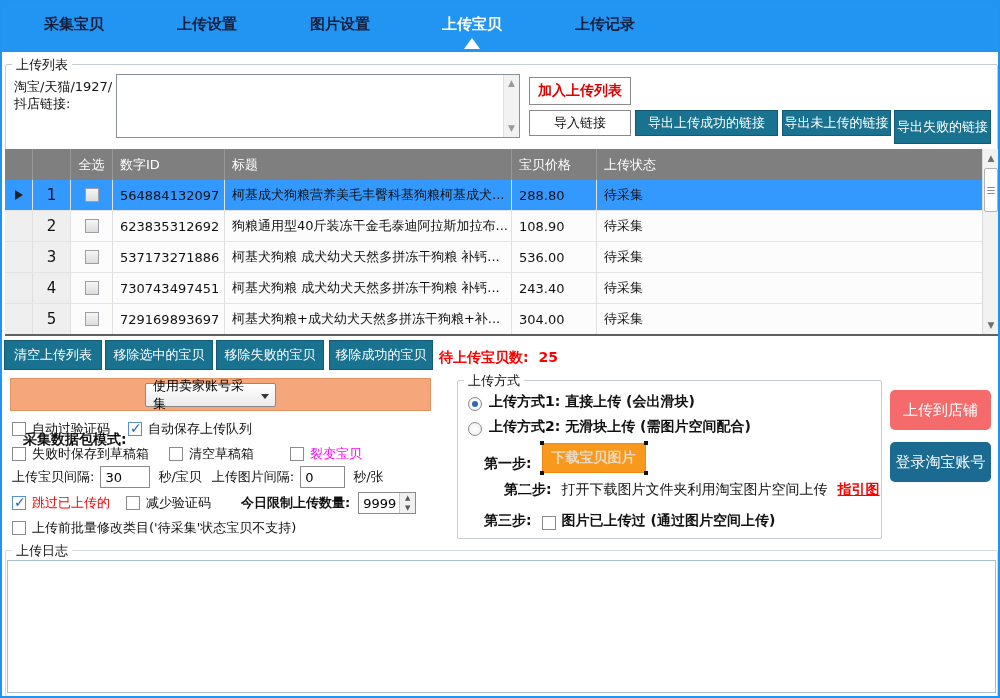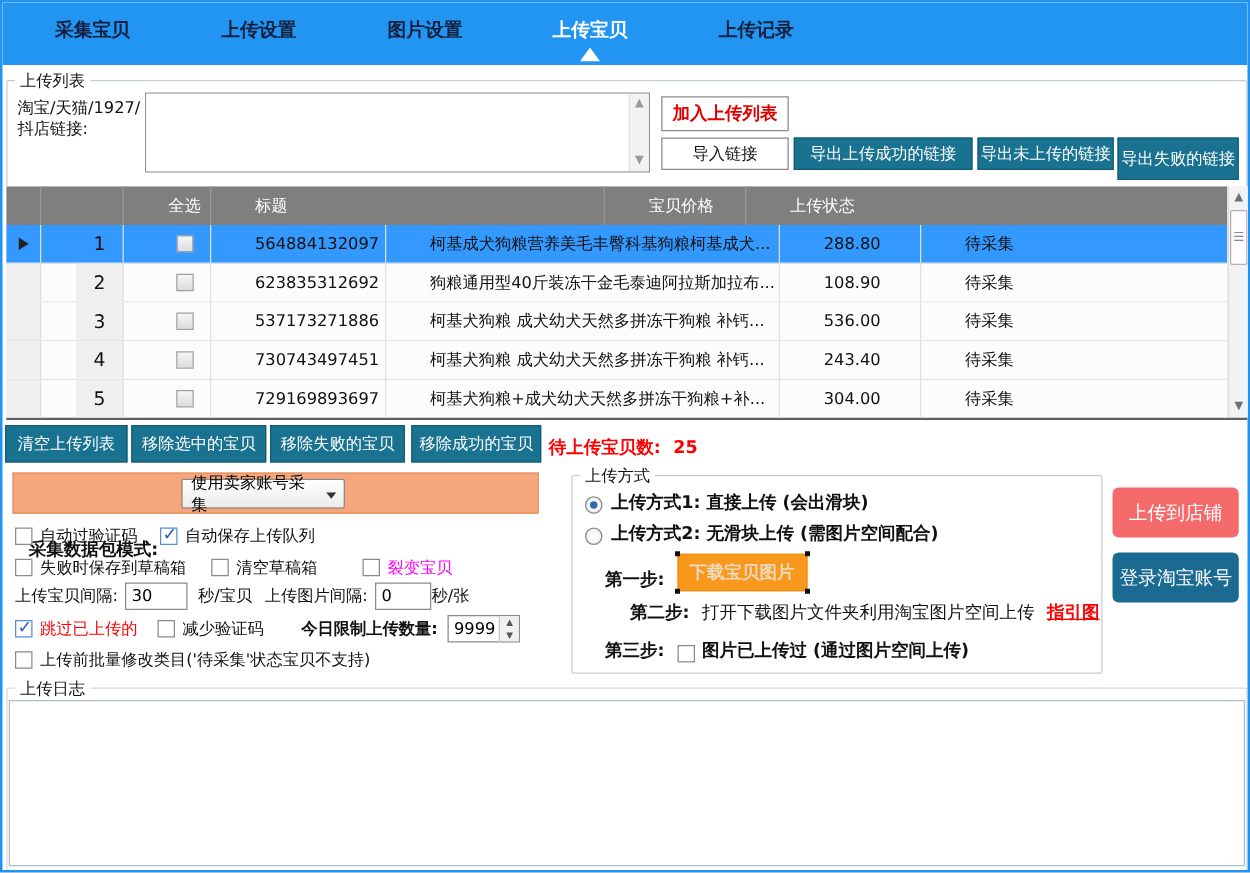--- a/index.html
+++ b/index.html
@@ -24,21 +24,21 @@
   .vsb .up, .vsb .dn { position:absolute; left:0; width:100%; height:15px; text-align:center; font-size:9px; color:#9a9a9a; line-height:15px; cursor:pointer; }
   .vsb .up { top:1px; } .vsb .dn { bottom:1px; }
 
   .btn { position:absolute; display:flex; align-items:center; justify-content:center; font-size:13px; cursor:pointer; white-space:nowrap; }
   .btn-white { background:#fff; border:1px solid #8a8a8a; color:#111; }
   .btn-teal { background:#1A7291; border:1px solid #135B75; color:#fff; }
 
   
   #grid { position:absolute; left:3px; top:147px; width:994px; height:187px; background:#fff; border-bottom:2px solid #606060; font-size:13px; }
   .gbody { position:absolute; left:0; top:0; right:17px; bottom:0; overflow:hidden; }
-  .grow, .ghead { display:flex; height:31px;gap:28px; }
+  .grow, .ghead { display:flex; height:31px; }
   .ghead { background:#7f7f7f; color:#fff; }
   .gcell { display:flex; align-items:center; padding:0 7px; overflow:hidden; white-space:nowrap; border-right:1px solid #b5b5b5; }
   .ghead .gcell { border-right:1px solid #989898; }
   .grow { border-bottom:1px solid #e4e4e4; background:#fcfcfc; color:#111; }
   .grow .gcell { border-right:1px solid #e0e0e0; }
   .c-sel { width:28px; justify-content:center; }
   .c-num { width:38px; justify-content:center; font-size:15px; }
   .c-chk { width:42px; justify-content:center; }
   .c-id  { width:112px; }
   .c-title { width:287px; }
@@ -132,20 +132,21 @@
   <div class="btn btn-teal" style="left:633px; top:108px; width:143px; height:26px;">导出上传成功的链接</div>
   <div class="btn btn-teal" style="left:780px; top:108px; width:109px; height:26px;">导出未上传的链接</div>
   <div class="btn btn-teal" style="left:892px; top:108px; width:97px; height:34px;">导出失败的链接</div>
 
   <div id="grid">
     <div class="gbody">
       <div class="ghead">
         <div class="gcell c-sel"></div>
         <div class="gcell c-num"></div>
         <div class="gcell c-chk">全选</div>
+        <div class="gcell c-id">数字ID</div>
         <div class="gcell c-title">标题</div>
         <div class="gcell c-price">宝贝价格</div>
         <div class="gcell c-status">上传状态</div>
       </div>
 
       <div class="grow selected">
         <div class="gcell c-sel">
             <span class="row-arrow show"></span>
           </div>
         <div class="gcell c-num">1</div>
@@ -244,21 +245,21 @@
     <span class="cb"></span>
     <span class="magenta">裂变宝贝</span>
   </div>
 
   <div class="frow" style="left:10px; top:464px;">
     <span style="margin-right:6px">上传宝贝间隔:</span>
     <input class="tin" style="width: 50px;" value="30">
     <span style="margin:0 10px 0 8px">秒/宝贝</span>
     <span style="margin-right:6px">上传图片间隔:</span>
     <input class="tin" style="width: 45px;" value="0">
-    <span style="">秒/张</span>
+    <span style="margin-left:8px">秒/张</span>
   </div>
 
   <div class="frow" style="left:10px; top:490px;">
     <span class="cb checked"></span>
     <span class="redtxt" style="margin-right:16px">跳过已上传的</span>
     <span class="cb"></span>
     <span style="margin-right:30px">减少验证码</span>
     <span style="font-weight:bold; margin-right:8px">今日限制上传数量:</span>
     <span class="spin">
       <input class="tin" style="width: 58px;" value="9999">

